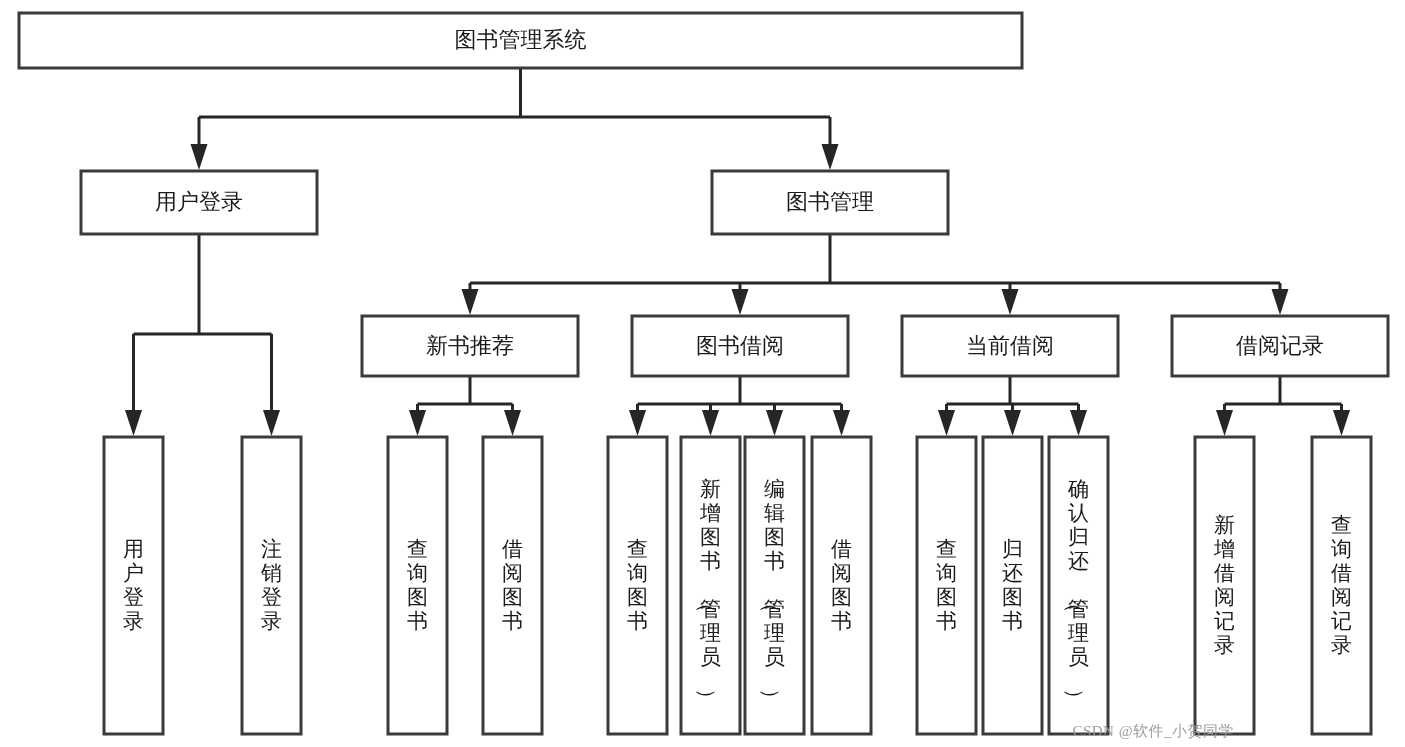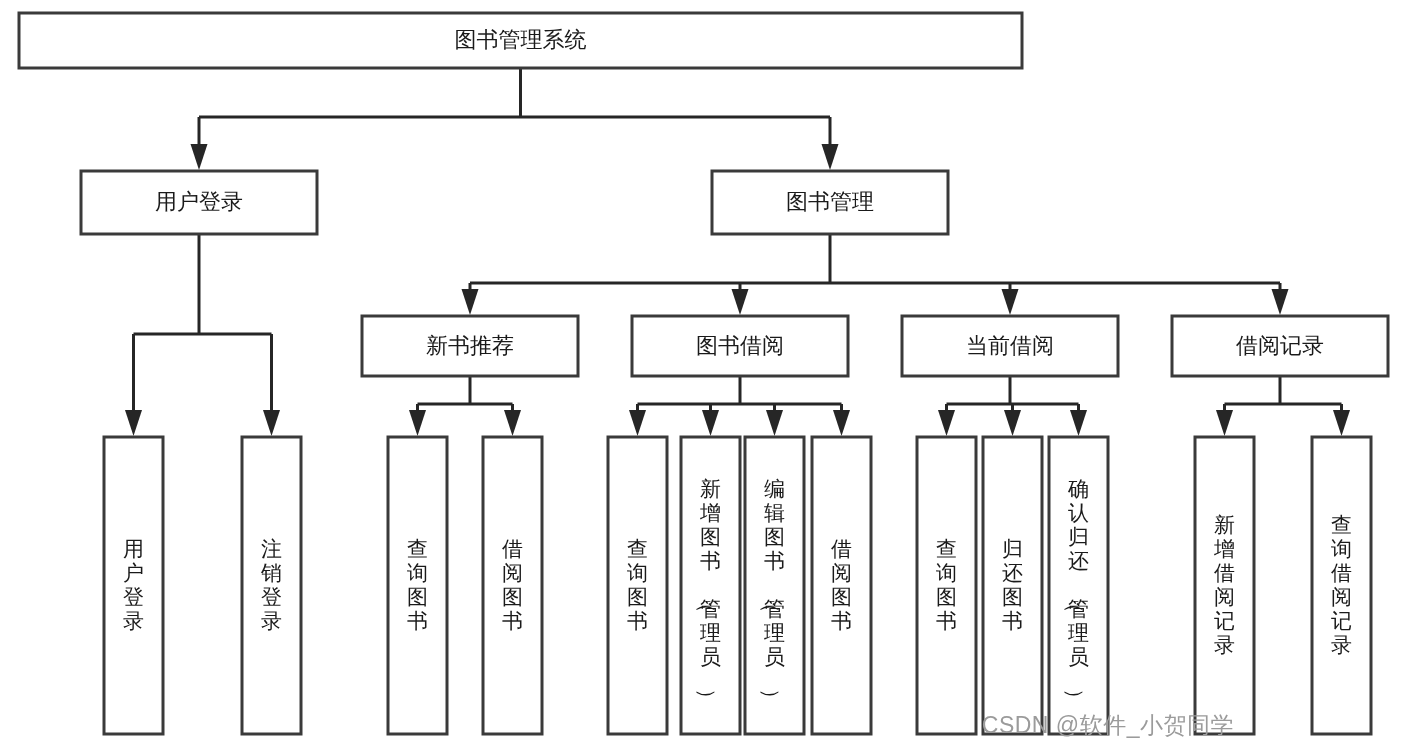--- a/index.html
+++ b/index.html
@@ -52,22 +52,22 @@
   .node-label-v {
     font-family: "Liberation Sans", "DejaVu Sans", sans-serif;
     font-size: 21px;
     fill: #1a1a1a;
     text-anchor: middle;
   }
   .watermark {
     position: absolute;
     right: 12px;
     bottom: 6px;
-    font-family: Liberation Sans, sans-serif;
-    font-size: 23px;
+    font-family: Liberation Serif, serif;
+    font-size: 15px;
     color: #9b9b9b;
     letter-spacing: 0.5px;
     white-space: nowrap;
     user-select: none;
   }
 </style>
 </head>
 <body>
 
 <div id="diagram-root">

